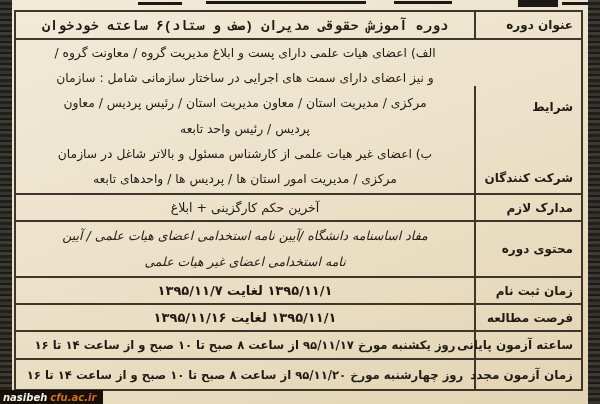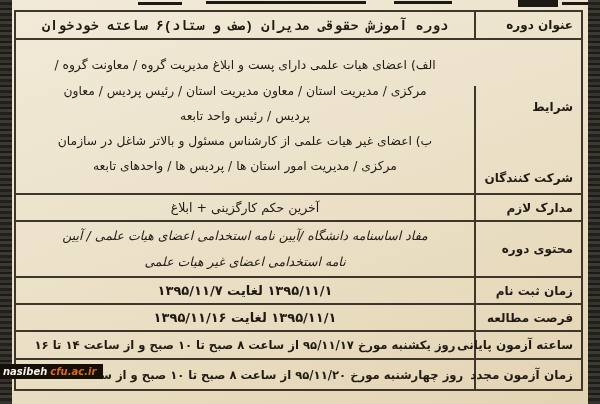--- a/index.html
+++ b/index.html
@@ -38,21 +38,21 @@
   .nowrap { white-space:nowrap; }
   .h0 { height:28px; } .h1 { height:155px; } .h2 { height:27px; } .h3 { height:56px; }
   .h4 { height:27px; } .h5 { height:27px; } .h6 { height:28px; } .h7 { height:29px; }
   .para { line-height:25.2px; font-size:12.3px; }
   .two-line { line-height:26px;font-style:italic; }
   .exam { font-size:11.6px; font-weight:bold; }
   .date { font-weight:bold; font-size:13px; letter-spacing:0.5px; }
   .title-line { font-weight:bold; font-size:13.5px;font-family:Liberation Mono, monospace; }
 
   .wm {
-    position:absolute; left:0; top:364px; height:15px; min-width:90px;
+    position:absolute; left:0; top:390px; height:15px; min-width:90px;
     background:#160f08; display:flex; align-items:center; gap:3px;
     padding:0 7px 0 3px; font-style:italic; font-weight:bold; font-size:10px;
     line-height:15px; white-space:nowrap; z-index:5;
   }
   .wm-name { color:#f5f2ea; }
   .wm-site { color:#d96c1a; }
 </style>
 </head>
 <body>
 
@@ -75,20 +75,21 @@
     </div>
   </div>
 
   <div class="row h1">
     <div class="label-cell top">
       <span>شرایط</span>
       <span>شرکت کنندگان</span>
     </div>
     <div class="value-cell para">
       <div class="line">الف) اعضای هیات علمی دارای پست و ابلاغ مدیریت گروه / معاونت گروه /</div>
+      <div class="line">و نیز اعضای دارای سمت های اجرایی در ساختار سازمانی شامل : سازمان</div>
       <div class="line">مرکزی / مدیریت استان / معاون مدیریت استان / رئیس پردیس / معاون</div>
       <div class="line">پردیس / رئیس واحد تابعه</div>
       <div class="line">ب) اعضای غیر هیات علمی از کارشناس مسئول و بالاتر شاغل در سازمان</div>
       <div class="line">مرکزی / مدیریت امور استان ها / پردیس ها / واحدهای تابعه</div>
     </div>
   </div>
 
   <div class="row h2">
     <div class="label-cell">
       <span>مدارک لازم</span>

